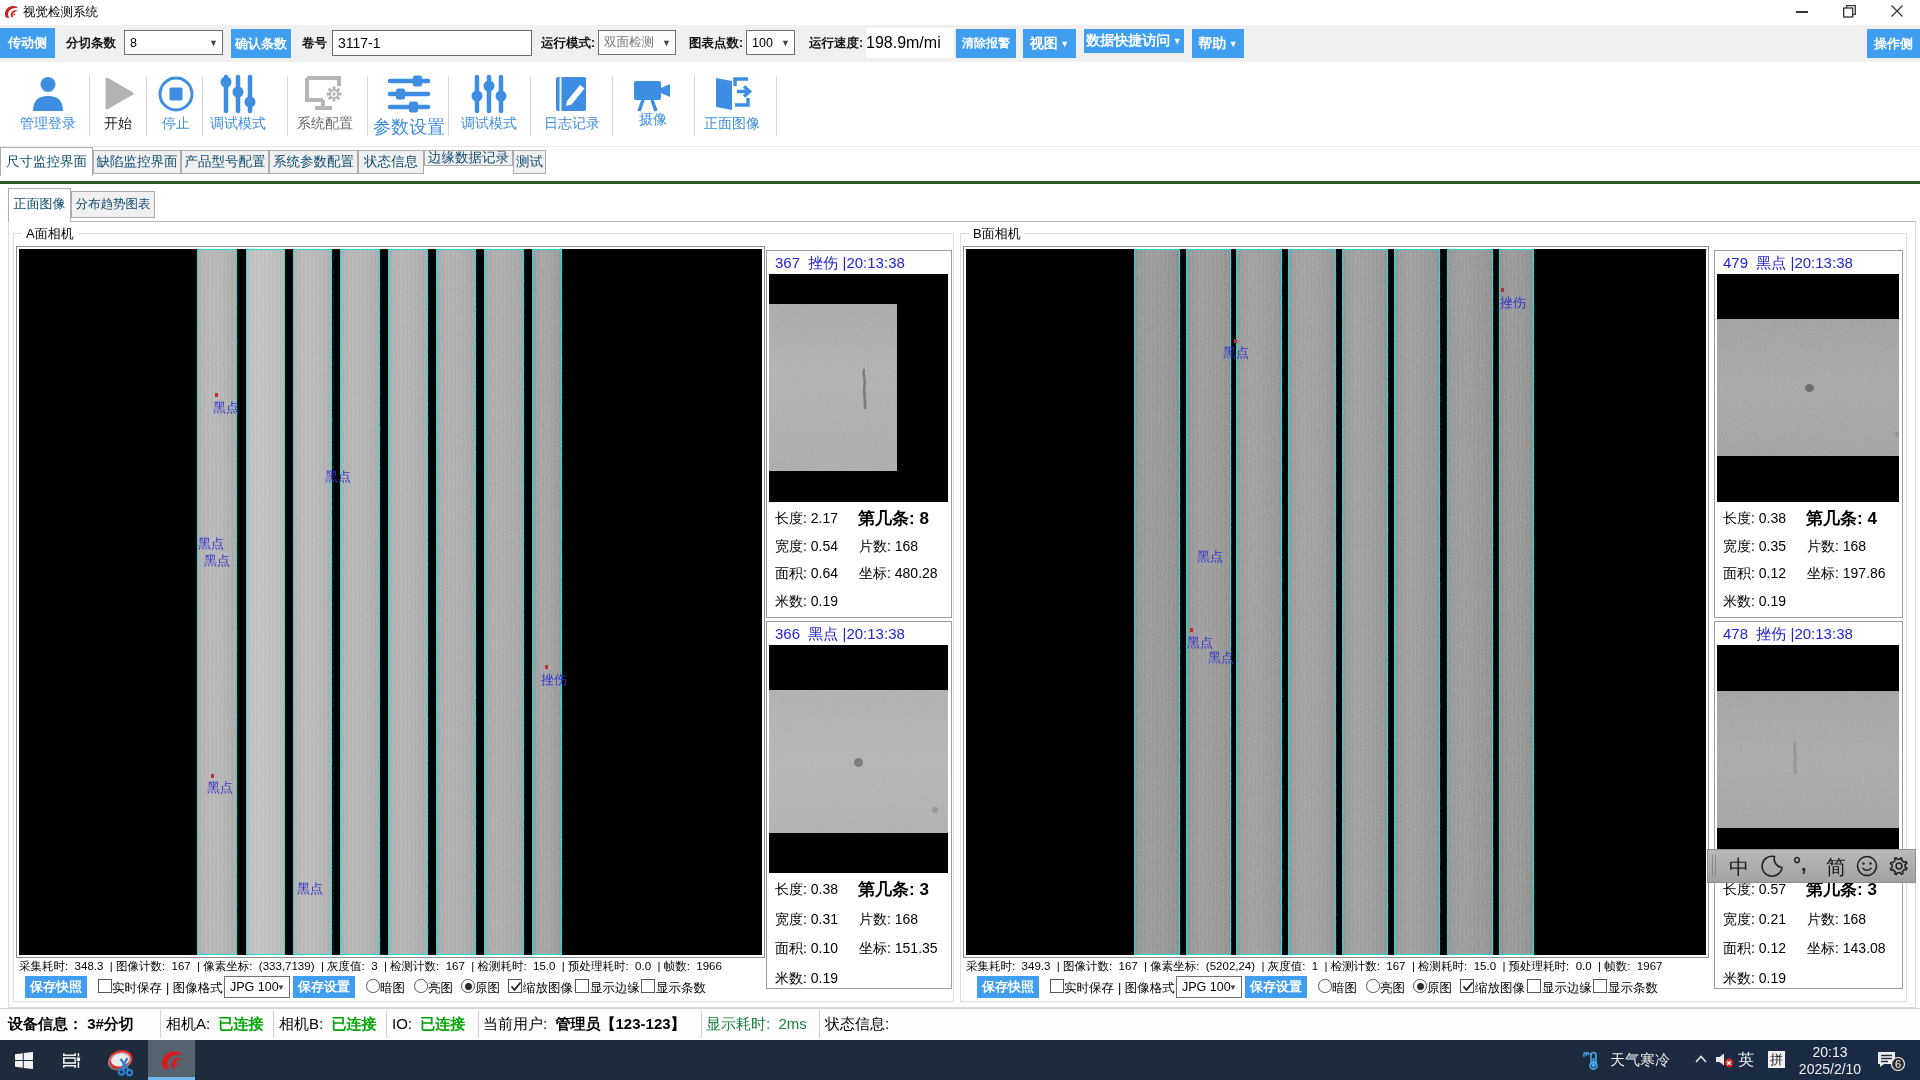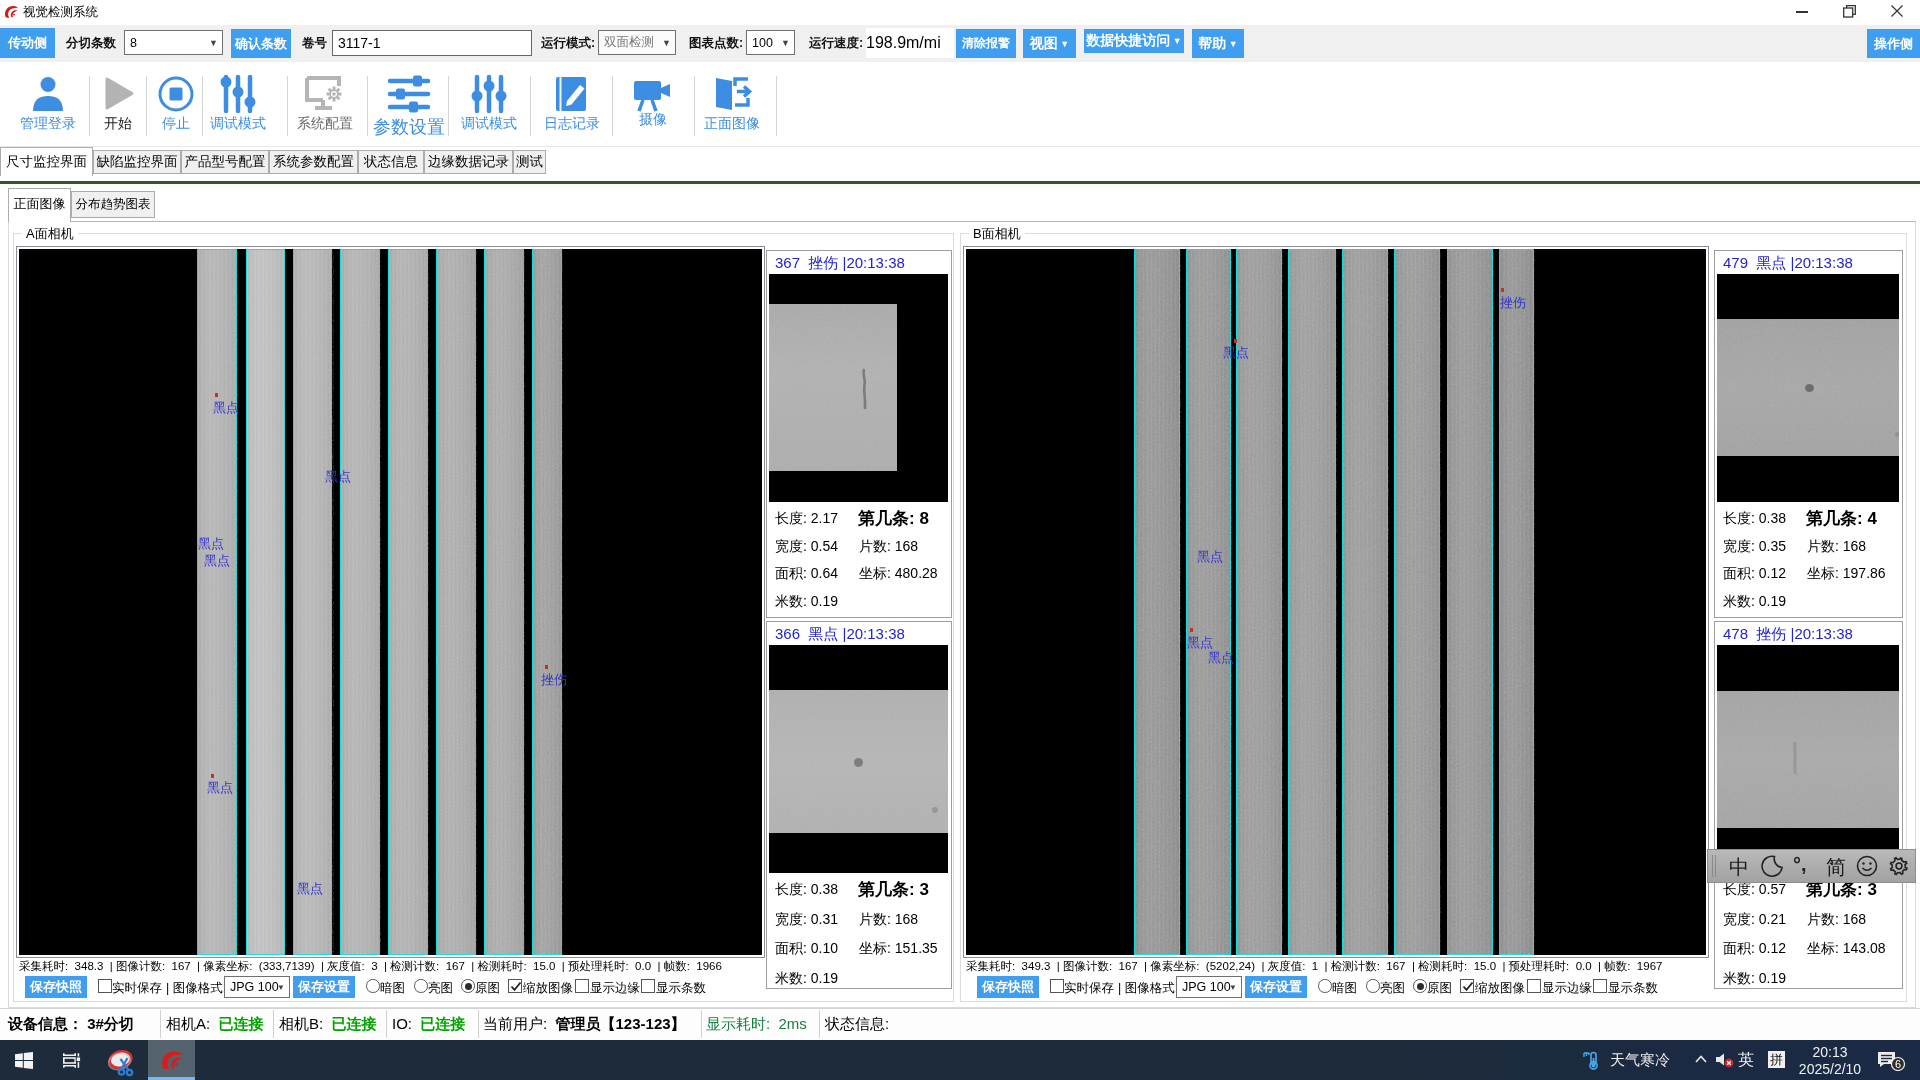--- a/index.html
+++ b/index.html
@@ -1,21 +1,21 @@
 <!DOCTYPE html>
 <html><head><meta charset="utf-8"><title>sol</title><style>
 *{margin:0;padding:0;box-sizing:border-box}
 html,body{width:1920px;height:1080px;overflow:hidden;background:#fff;
  font-family:"Liberation Sans",sans-serif;-webkit-font-smoothing:antialiased}
 .abs{position:absolute}
 .btn{position:absolute;background:#3f9ef0;color:#fff;display:flex;align-items:center;justify-content:center;font-size:13px;font-weight:bold;white-space:nowrap}
 .lbl{position:absolute;font-weight:bold;font-size:12.5px;color:#111;display:flex;align-items:center;white-space:nowrap}
 .combo{position:absolute;background:#fff;border:1px solid #707070;font-size:12.5px;display:flex;align-items:center;padding-left:5px;white-space:nowrap}
 .combo .arr{position:absolute;right:4px;top:50%;transform:translateY(-50%);font-size:9px;color:#444}
-.tab{position:absolute;background:#f0f0f0;border:1px solid #acacac;font-size:13.5px;color:#000000;display:flex;align-items:center;justify-content:center;white-space:nowrap;overflow:hidden}
+.tab{position:absolute;background:#f0f0f0;border:1px solid #acacac;font-size:13.5px;color:#0c4a6e;display:flex;align-items:center;justify-content:center;white-space:nowrap;overflow:hidden}
 .tab.active{background:#fff;border-bottom:none}
 .gbox{position:absolute;border:1px solid #dcdcdc}
 .gleg{position:absolute;top:-9px;left:8px;background:#fff;padding:0 4px;font-size:13px;color:#000}
 .imgbox{position:absolute;border:1px solid #898f94;background:#fff;padding:2px}
 .cam{position:relative;background:#000;width:100%;height:100%;overflow:hidden}
 .strip{position:absolute;top:0;height:100%;border:1px solid rgba(0,228,228,0.92)}
 .dlab{position:absolute;font-size:13px;color:#3434cf;white-space:nowrap}
 .rdot{position:absolute;width:2.5px;height:3.5px;background:#c03030}
 .card{position:absolute;background:#fff;border:1px solid #9e9e9e}
 .chead{position:absolute;left:8px;top:4px;font-size:15px;color:#2323d4;white-space:nowrap}
@@ -178,21 +178,21 @@
 <div class="abs" style="left:448px;top:76px;width:1px;height:60px;background:#d5d5d5"></div>
 <div class="abs" style="left:530px;top:76px;width:1px;height:60px;background:#d5d5d5"></div>
 <div class="abs" style="left:612px;top:76px;width:1px;height:60px;background:#d5d5d5"></div>
 <div class="abs" style="left:694px;top:76px;width:1px;height:60px;background:#d5d5d5"></div>
 <div class="abs" style="left:776px;top:76px;width:1px;height:60px;background:#d5d5d5"></div>
 <div class="tab active" style="left:0px;top:147px;width:93px;height:29px;z-index:3">尺寸监控界面</div>
 <div class="tab" style="left:93px;top:150px;width:88px;height:24px">缺陷监控界面</div>
 <div class="tab" style="left:181px;top:150px;width:88px;height:24px">产品型号配置</div>
 <div class="tab" style="left:269px;top:150px;width:89px;height:24px">系统参数配置</div>
 <div class="tab" style="left:358px;top:150px;width:66px;height:24px">状态信息</div>
-<div class="tab" style="left:424px;top:150px;width:89px;height:24px">边缘数据记录</div>
+<div class="tab" style="left:424px;top:150px;width:89px;height:16px">边缘数据记录</div>
 <div class="tab" style="left:513px;top:150px;width:33px;height:24px">测试</div>
 <div class="abs" style="left:0;top:181px;width:1920px;height:2.5px;background:#2f5a28"></div>
 <div class="tab active" style="left:8px;top:188px;width:63px;height:34px;font-size:13px;z-index:3;padding-bottom:4px">正面图像</div>
 <div class="tab" style="left:71px;top:191px;width:84px;height:27px;font-size:12.5px">分布趋势图表</div>
 <div class="abs" style="left:8px;top:221px;width:1908px;height:787px;background:#fff;border:1px solid #dadada;border-top:1px solid #b5b5b5"></div>
 <div class="gbox" style="left:13px;top:233px;width:941px;height:769px">
     <div class="gleg">A面相机</div>
   </div>
 <div class="imgbox" style="left:16px;top:246px;width:749px;height:712px">
 <div class="cam">

